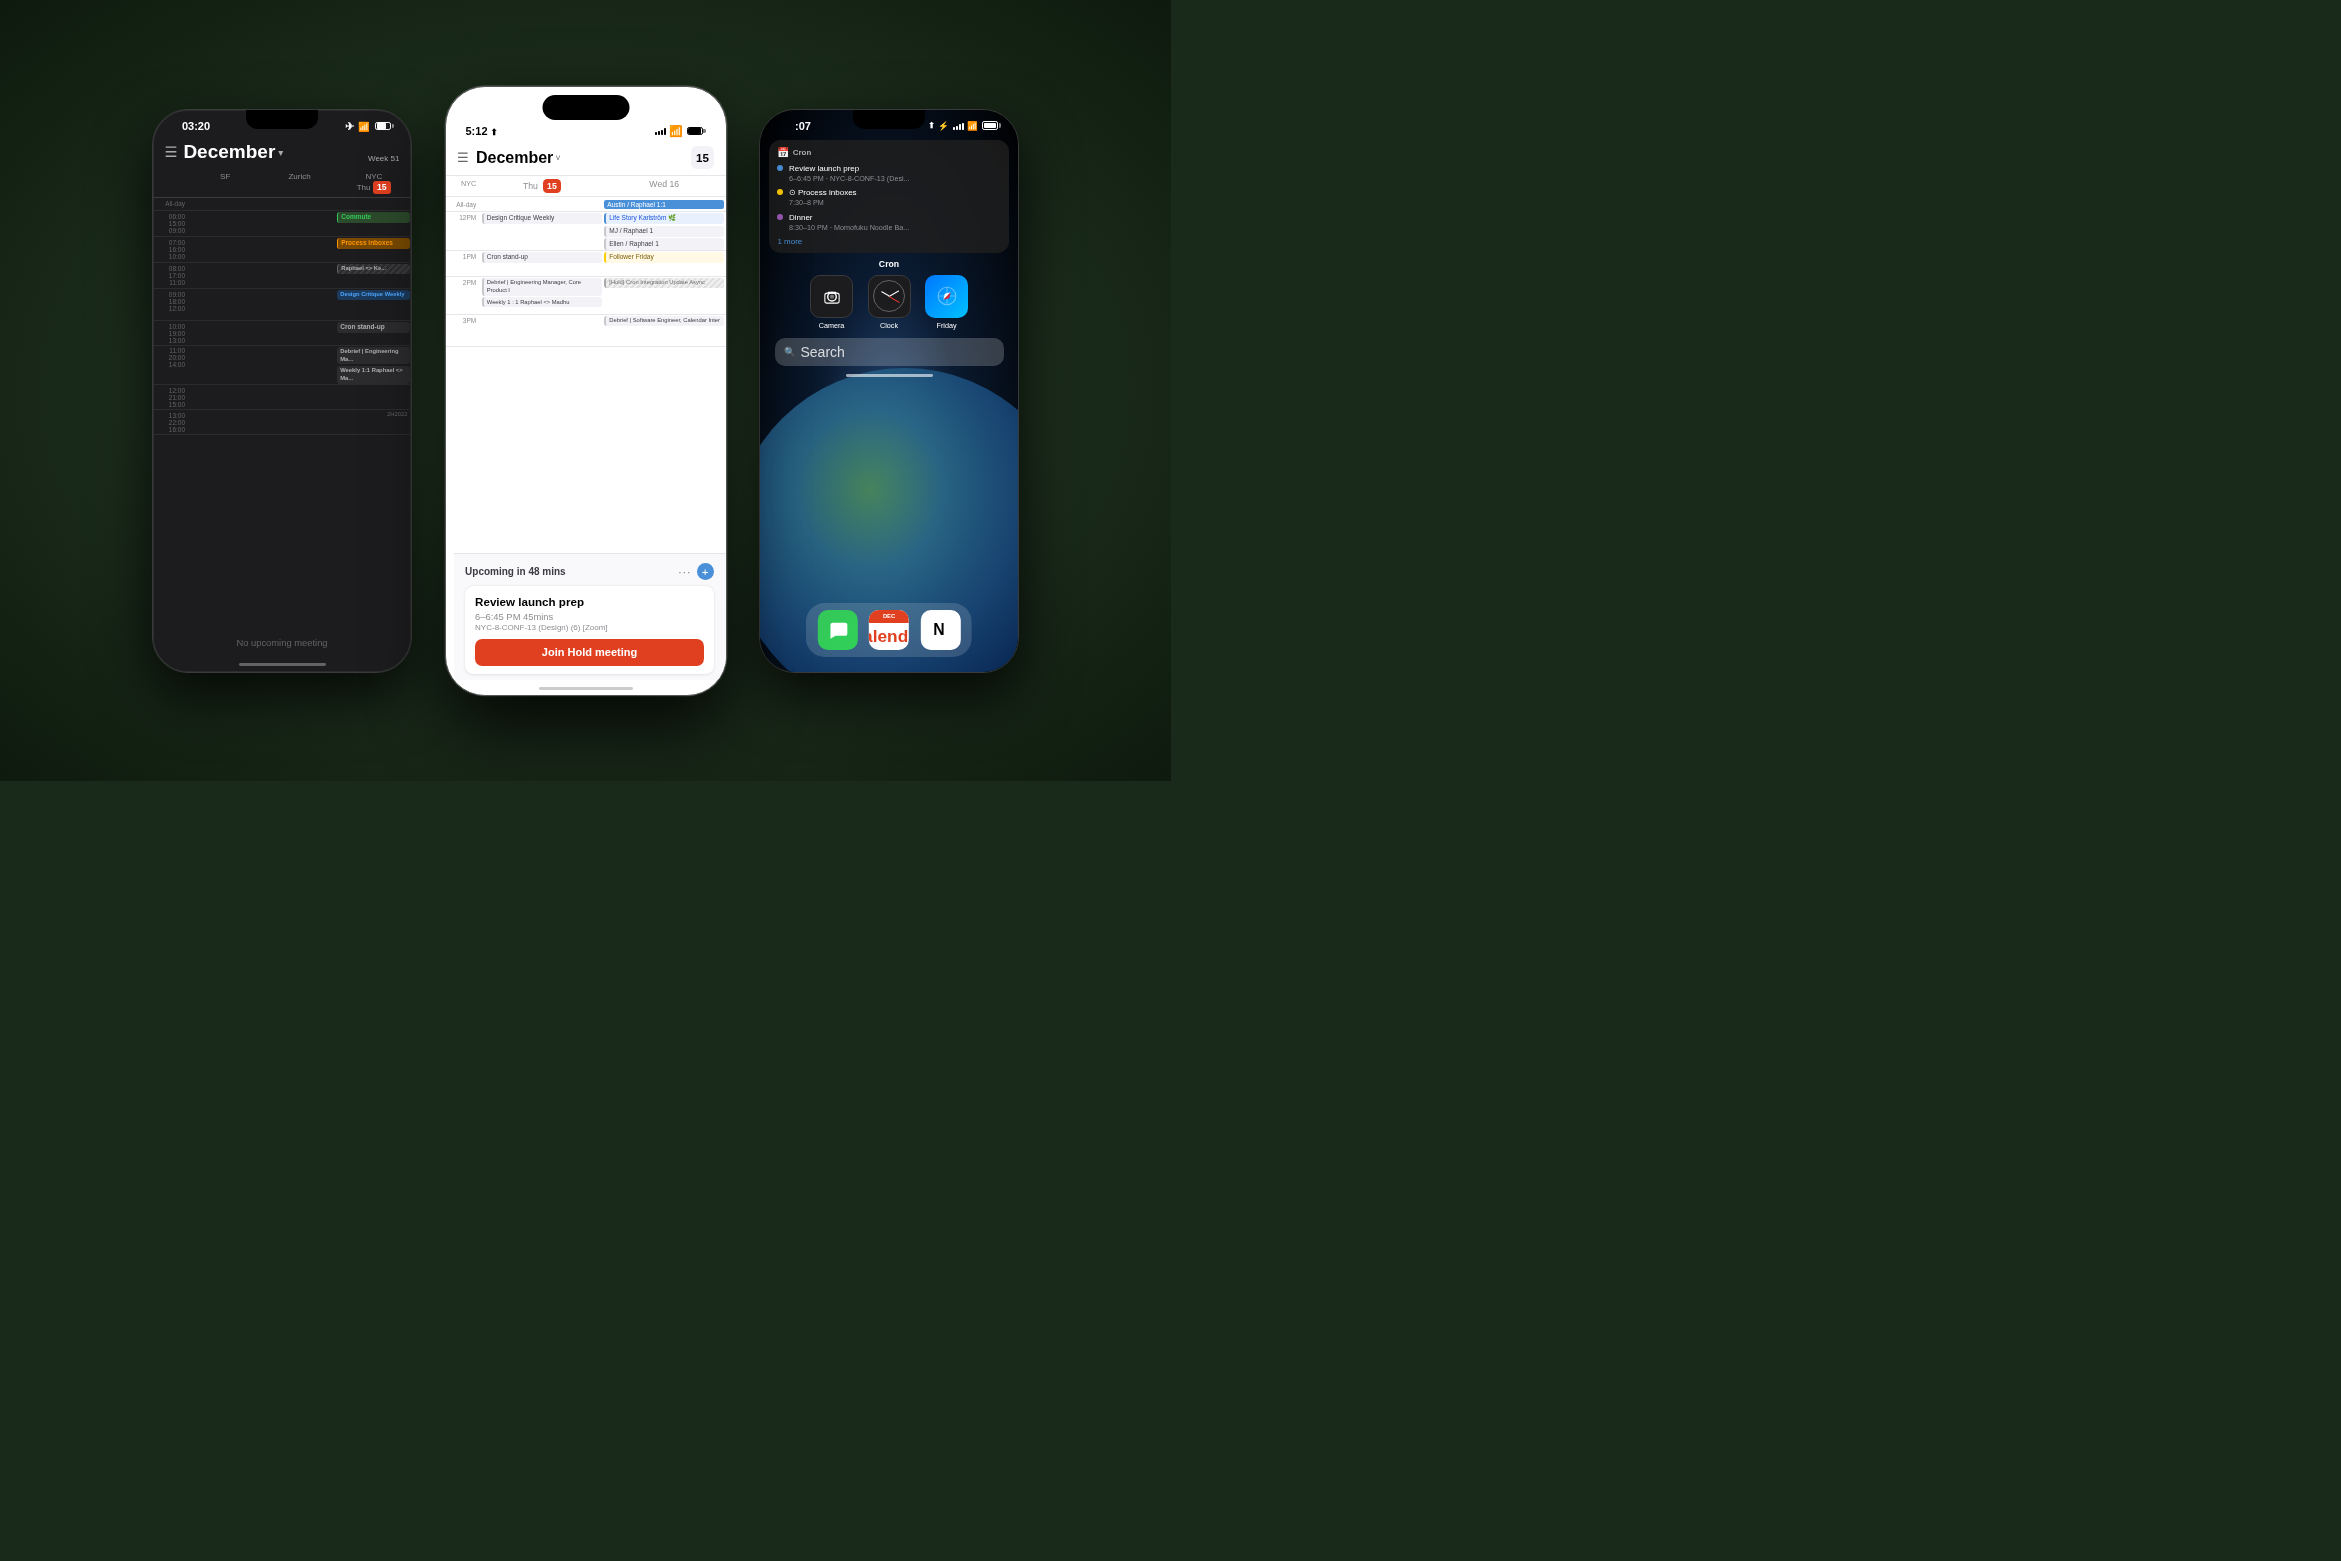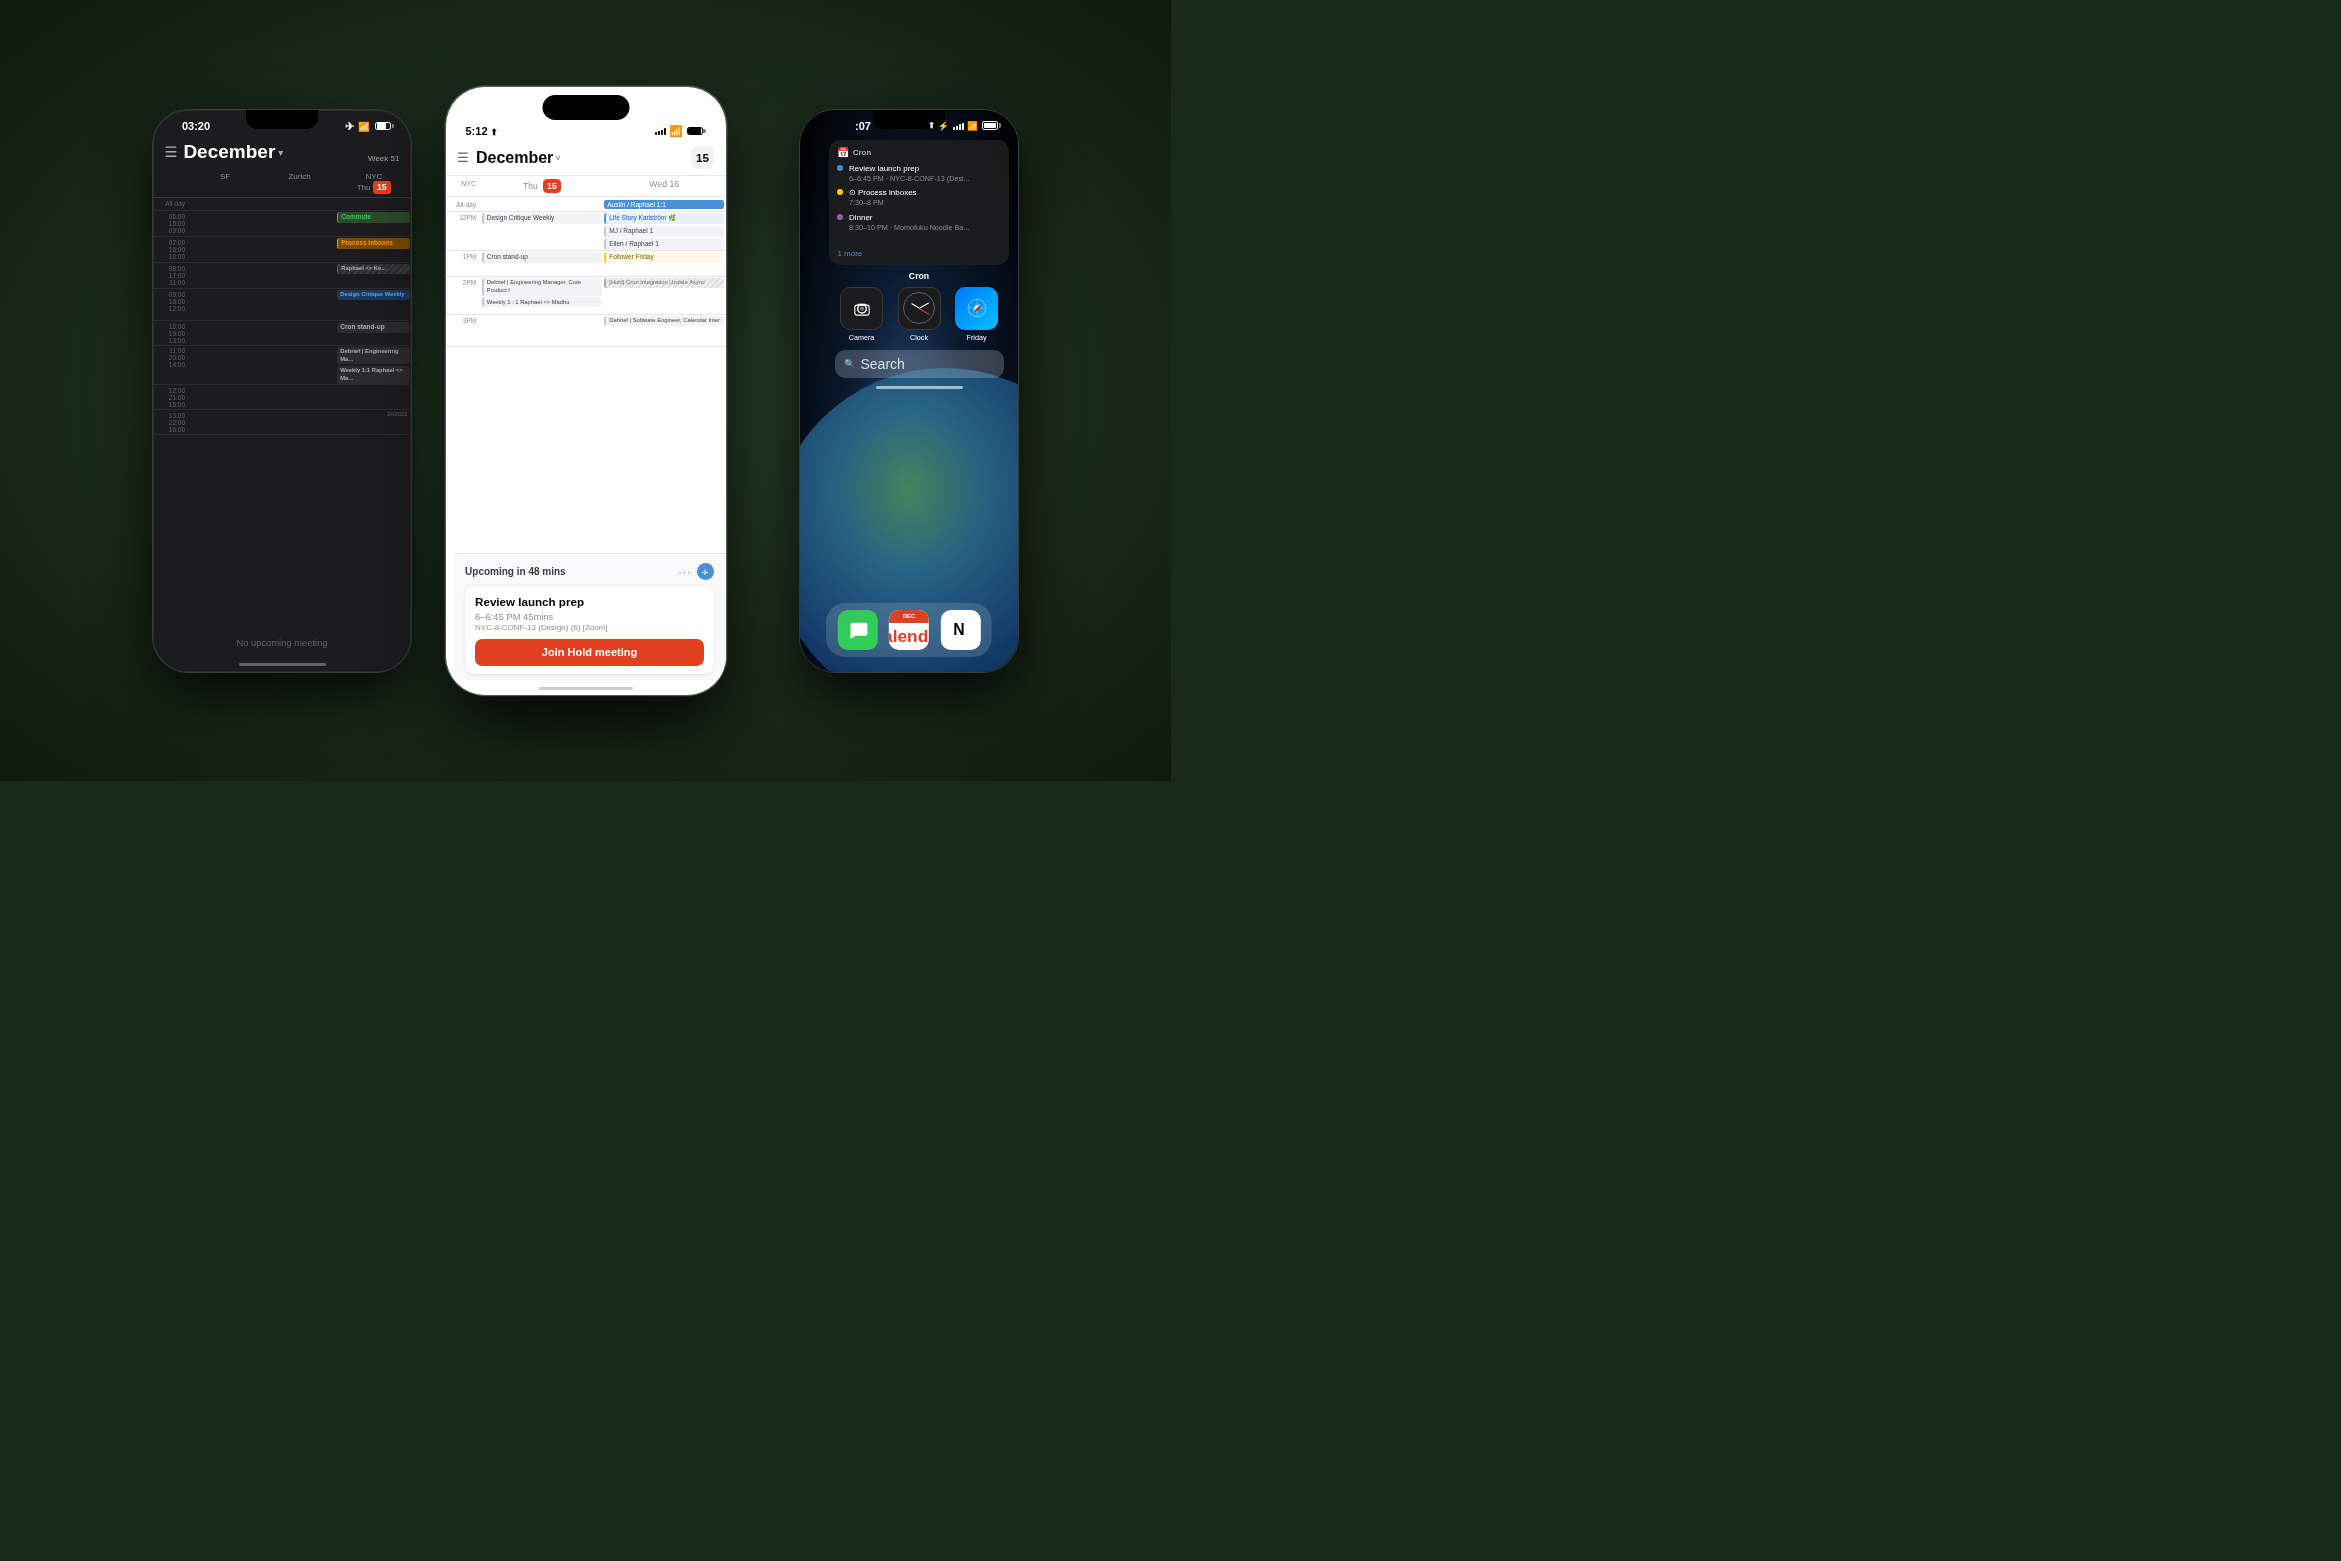--- a/index.html
+++ b/index.html
@@ -62,29 +62,28 @@
       box-shadow: 0 29px 72px rgba(0,0,0,0.9), 0 0 0 0.7px rgba(255,255,255,0.2);
       z-index: 3;
     }
 
     
     .phone-right {
       position: absolute;
       right: 0;
       top: 50%;
       transform: translateY(-50%);
-      width: 220px;
+      width: 260px;
       height: 564px;
       background: #000;
       border-radius: 36px;
       border: 1.4px solid #3a3a3c;
       overflow: hidden;
       box-shadow: 0 22px 58px rgba(0,0,0,0.8), inset 0 0 0 0.7px rgba(255,255,255,0.1);
       z-index: 2;
-      padding-left: 20px;
     }
 
     
     .left-status-bar {
       display: flex;
       align-items: center;
       justify-content: space-between;
       padding: 10px 17.3px 5.8px;
       color: white;
       font-size: 11px;
@@ -517,21 +516,21 @@
       color: white;
       line-height: 1.4;
     }
     .right-notif-sub {
       font-size: 7.2px;
       color: #8e8e93;
     }
     .right-more-link {
       font-size: 8px;
       color: #4a90d9;
-      margin-top: 17px;
+      margin-top: 5px;
     }
 
     .right-app-grid-section {
       position: relative;
       z-index: 10;
       margin: 5.8px 8.7px;
     }
     .right-section-label {
       font-size: 8.7px;
       font-weight: 600;

